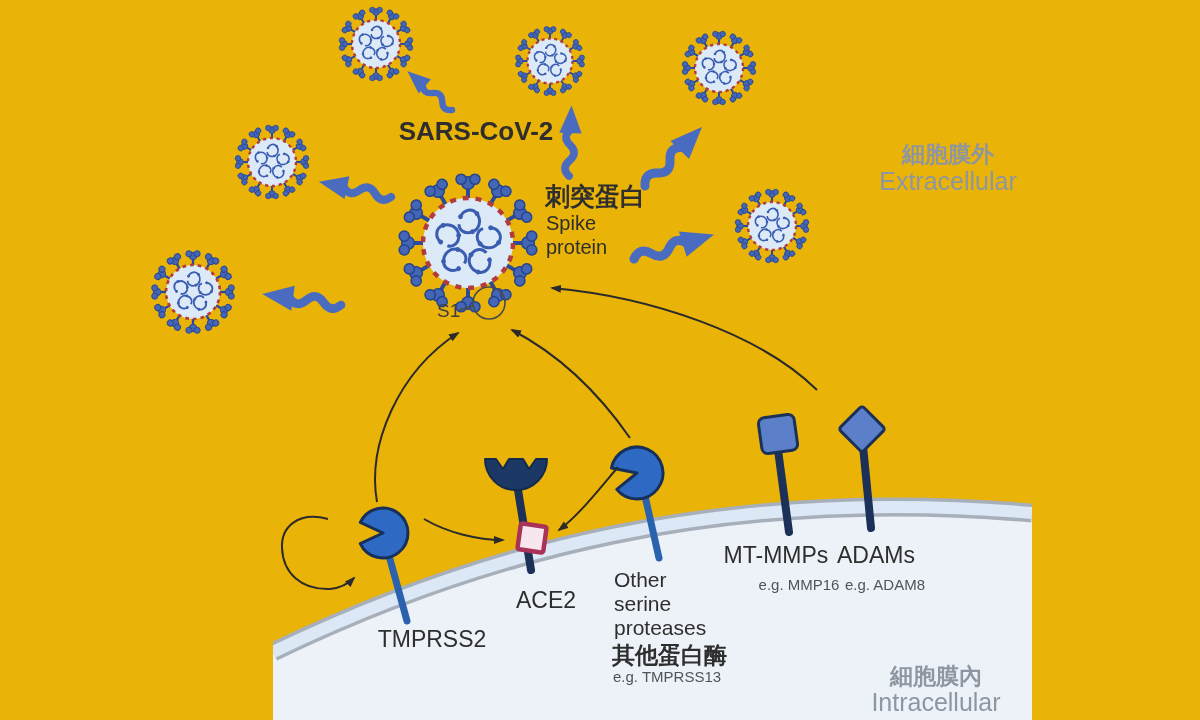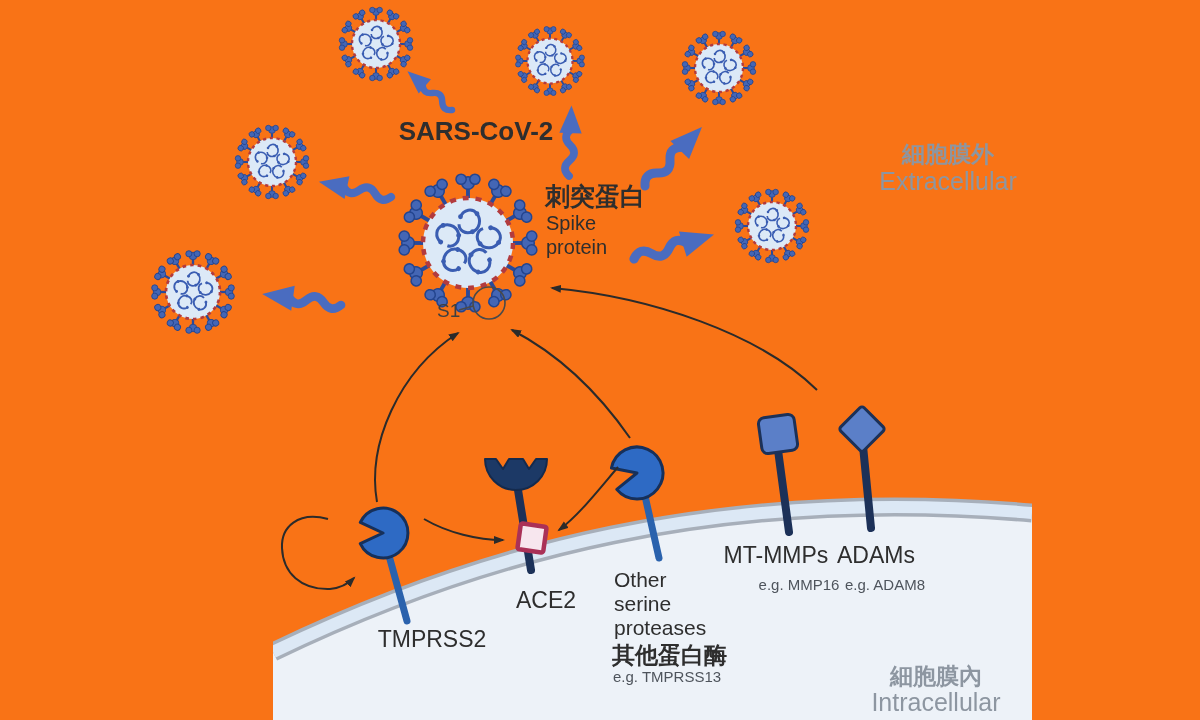--- a/index.html
+++ b/index.html
@@ -1,16 +1,16 @@
 <!DOCTYPE html>
 <html><head>
 <meta charset="utf-8">
 <style>
   html,body{margin:0;padding:0;background:#ffffff;}
-  .stage{position:relative;width:1200px;height:720px;background:#f97316;overflow:hidden;
+  .stage{position:relative;width:1200px;height:720px;background:#eab308;overflow:hidden;
          font-family:"Liberation Sans",sans-serif;}
   svg text{font-family:"Liberation Sans","DejaVu Sans",sans-serif;}
   .t-black{fill:#2e2e2e;}
   .t-gray{fill:#8d96a1;}
   .t-eg{fill:#4e545c;}
   .bold{font-weight:bold;}
 </style>
 </head>
 <body>
 

